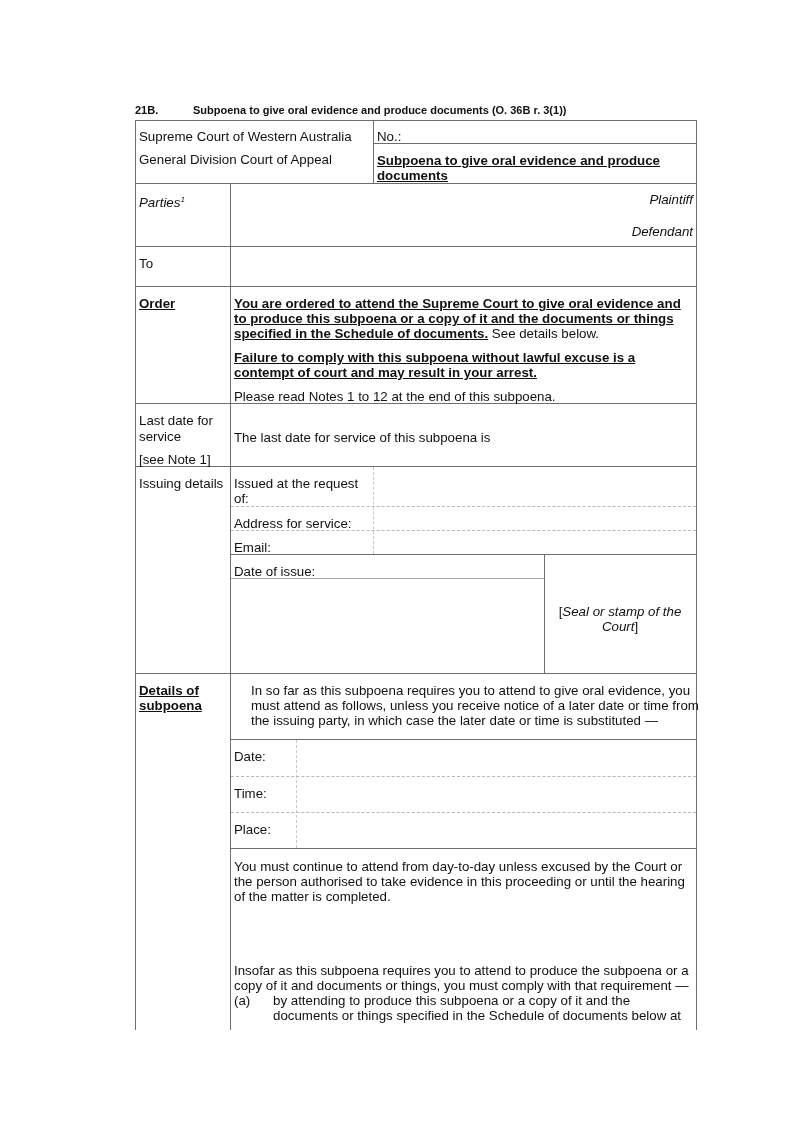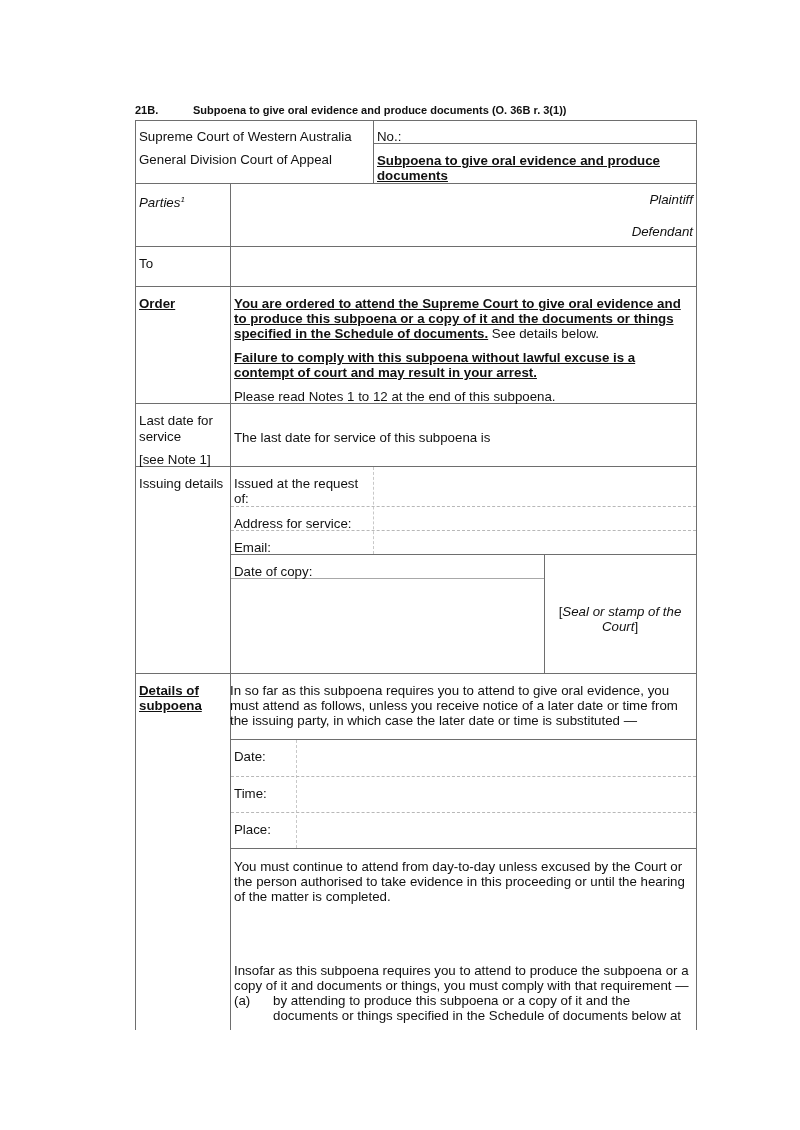--- a/index.html
+++ b/index.html
@@ -84,28 +84,28 @@
 <div class="t" style="left:139px; top:452px;">[see Note 1]</div>
 <div class="t" style="left:234px; top:430px;">The last date for service of this subpoena is</div>
 
 <div class="t" style="left:139px; top:476px;">Issuing details</div>
 <div class="t" style="left:234px; top:476px; width:135px;">Issued at the request of:</div>
 <div class="abs" style="left:374px; top:467px; width:322px; height:39px;"></div>
 <div class="t" style="left:234px; top:516px;">Address for service:</div>
 <div class="abs" style="left:374px; top:507px; width:322px; height:23px;"></div>
 <div class="t" style="left:234px; top:540px;">Email:</div>
 <div class="abs" style="left:374px; top:531px; width:322px; height:23px;"></div>
-<div class="t" style="left:234px; top:564px;">Date of copy:</div>
+<div class="t" style="left:234px; top:564px;">Date of issue:</div>
 <div class="abs" style="left:231px; top:579px; width:313px; height:94px;"></div>
 <div class="t c" style="left:550px; top:604px; width:140px;">
   <span>[</span><i>Seal or stamp of the Court</i><span>]</span>
 </div>
 
 <div class="t b" style="left:139px; top:683px; width:80px;">Details of subpoena</div>
-<div class="t" style="left:230px; top:683px; width:460px;">In so far as this subpoena requires you to attend to give oral evidence, you must attend as follows, unless you receive notice of a later date or time from the issuing party, in which case the later date or time is substituted —</div>
+<div class="t" style="left:251px; top:683px; width:460px;">In so far as this subpoena requires you to attend to give oral evidence, you must attend as follows, unless you receive notice of a later date or time from the issuing party, in which case the later date or time is substituted —</div>
 <div class="t" style="left:234px; top:749px;">Date:</div>
 <div class="abs" style="left:297px; top:740px; width:399px; height:36px;"></div>
 <div class="t" style="left:234px; top:786px;">Time:</div>
 <div class="abs" style="left:297px; top:777px; width:399px; height:35px;"></div>
 <div class="t" style="left:234px; top:822px;">Place:</div>
 <div class="abs" style="left:297px; top:813px; width:399px; height:35px;"></div>
 
 <div class="t" style="left:234px; top:859px; width:460px;">You must continue to attend from day-to-day unless excused by the Court or the person authorised to take evidence in this proceeding or until the hearing of the matter is completed.</div>
 <div class="t" style="left:234px; top:963px; width:460px;">Insofar as this subpoena requires you to attend to produce the subpoena or a copy of it and documents or things, you must comply with that requirement —</div>
 <div class="t" style="left:234px; top:993px;">(a)</div>

